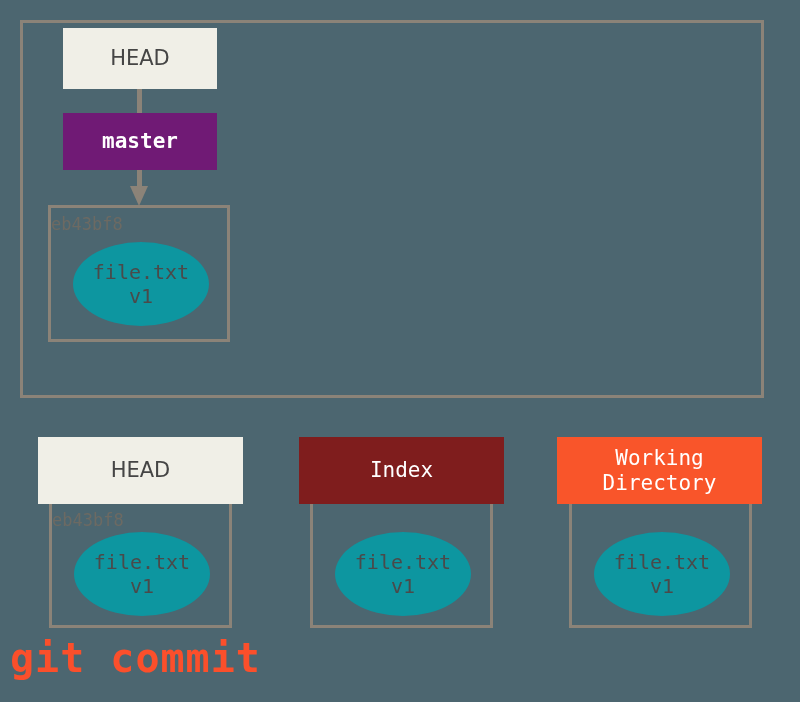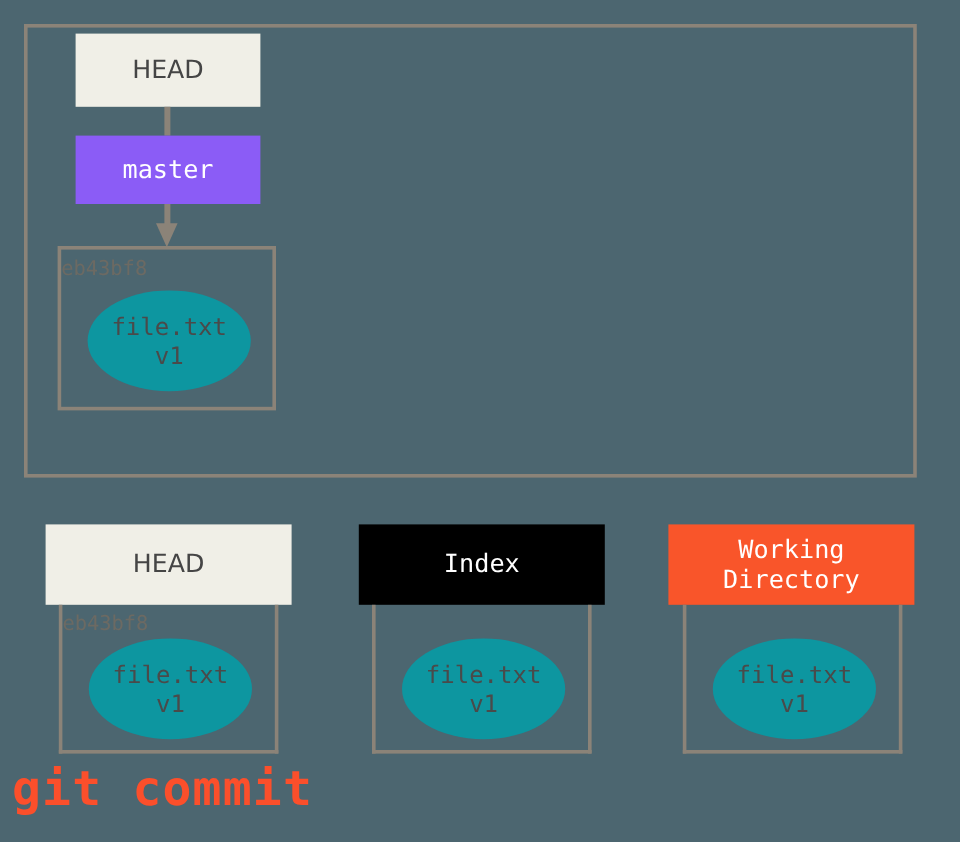--- a/index.html
+++ b/index.html
@@ -47,26 +47,27 @@
     box-sizing: border-box;
     line-height: 1.18;
   }
   .lbl-head {
     background: #f0efe7;
     color: #454545;
     font-family: "DejaVu Sans", "Liberation Sans", sans-serif;
     font-size: 21px;
   }
   .lbl-master {
-    background: #8b5cf6;
+    background: #701a75;
     color: #ffffff;
     font-size: 21px;
+    font-weight: bold;
   }
   .lbl-index {
-    background: #000000;
+    background: #7f1d1d;
     color: #ffffff;
     font-size: 21px;
   }
   .lbl-working {
     background: #f9552a;
     color: #ffffff;
     font-size: 21px;
   }
 
   

